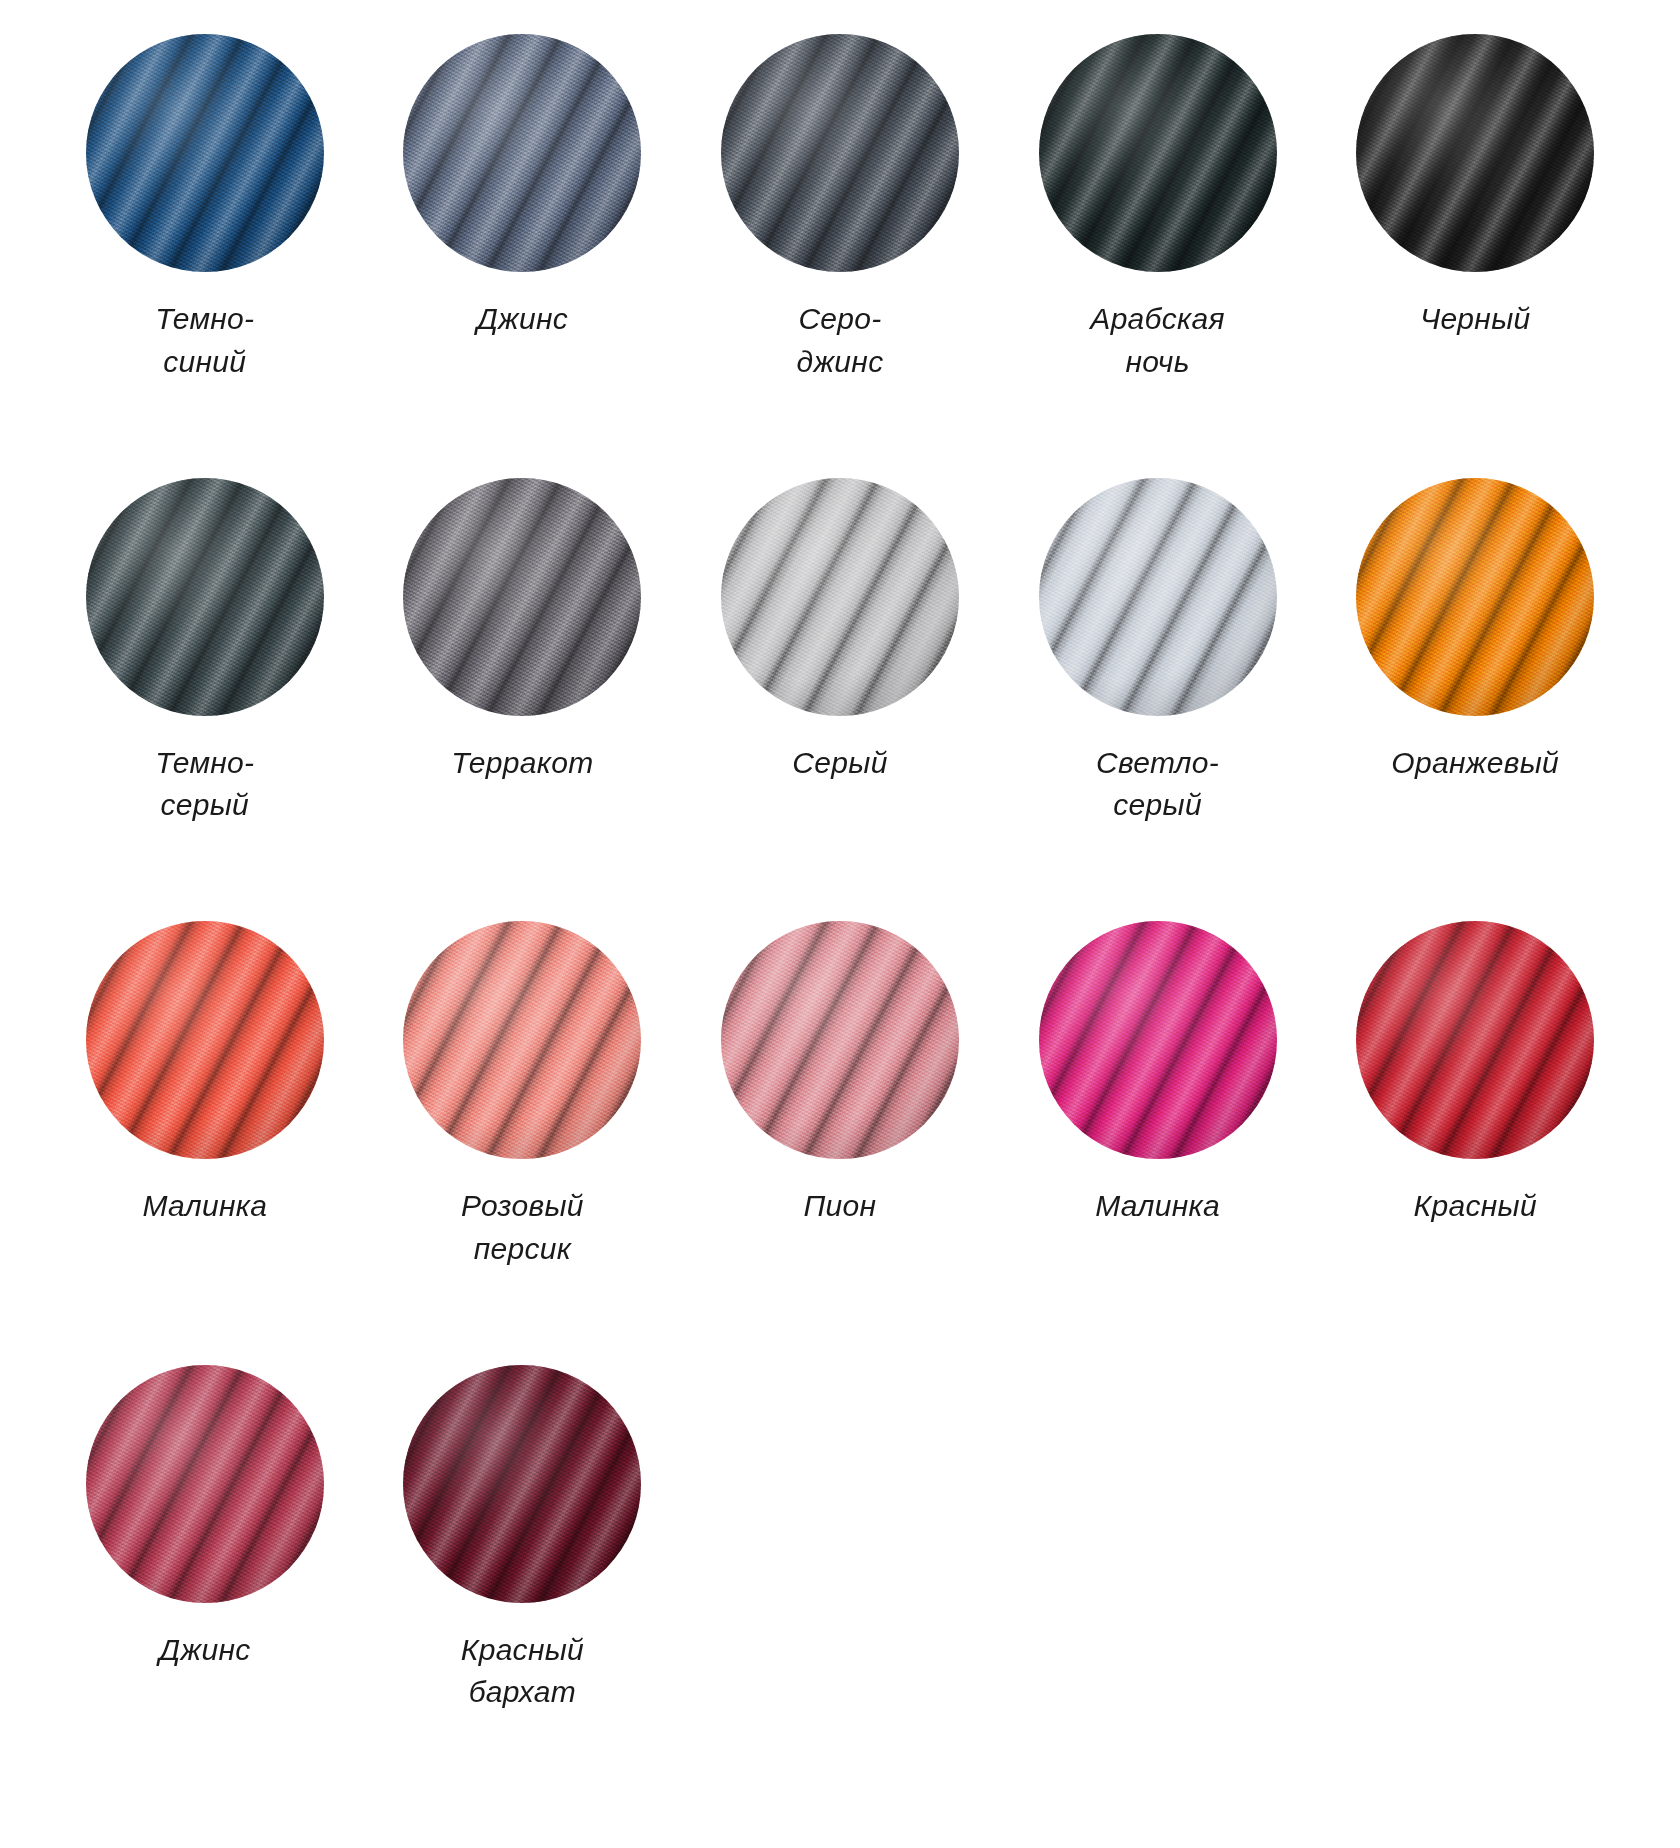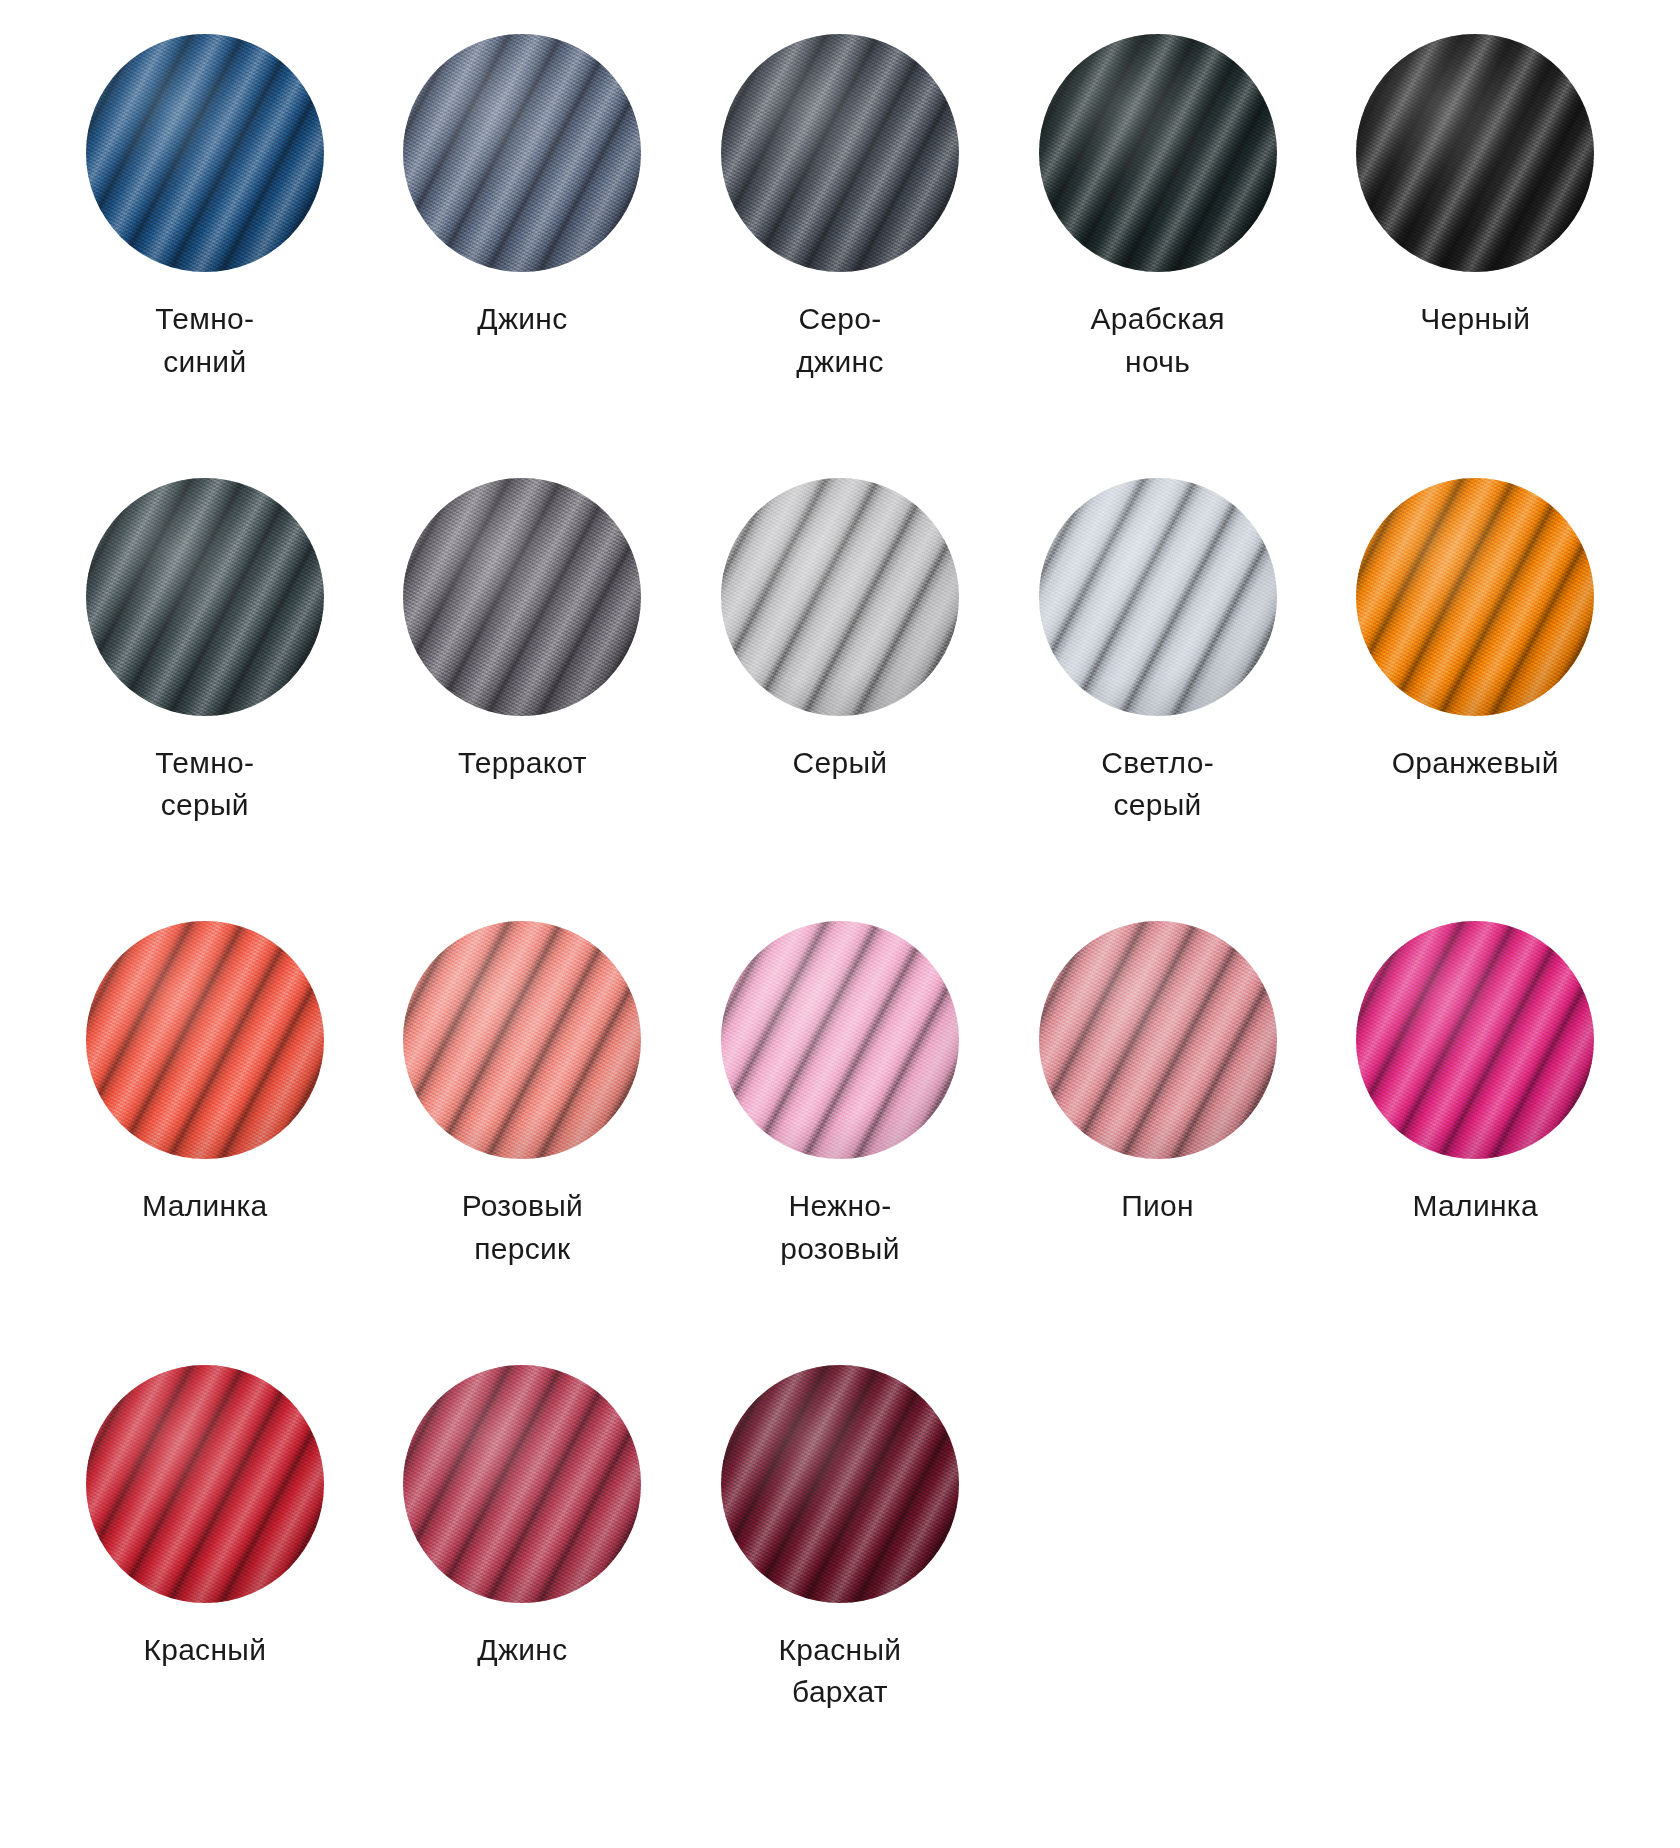--- a/index.html
+++ b/index.html
@@ -17,20 +17,21 @@
   }
 
   .palette-grid {
     display: grid;
     grid-template-columns: repeat(5, 1fr);
     grid-template-rows: repeat(4, 1fr);
     width: 1680px;
     height: 1848px;
     box-sizing: border-box;
     padding: 34px 46px 40px 46px;
+    font-style: italic;
   }
 
   .swatch-cell {
     display: flex;
     flex-direction: column;
     align-items: center;
     justify-content: flex-start;
     box-sizing: border-box;
   }
 
@@ -207,29 +208,20 @@
     <div class="swatch-cell">
       <div class="swatch-circle" style="background-color: rgb(239, 138, 128);">
         <div class="rope-strands"></div>
         <div class="rope-braid"></div>
         <div class="rope-shade"></div>
       </div>
       <div class="swatch-label">Розовый
 персик</div>
     </div>
     <div class="swatch-cell">
-      <div class="swatch-circle" style="background-color: rgb(242, 174, 205);">
-        <div class="rope-strands"></div>
-        <div class="rope-braid"></div>
-        <div class="rope-shade"></div>
-      </div>
-      <div class="swatch-label">Нежно-
-розовый</div>
-    </div>
-    <div class="swatch-cell">
       <div class="swatch-circle" style="background-color: rgb(221, 142, 150);">
         <div class="rope-strands"></div>
         <div class="rope-braid"></div>
         <div class="rope-shade"></div>
       </div>
       <div class="swatch-label">Пион</div>
     </div>
     <div class="swatch-cell">
       <div class="swatch-circle" style="background-color: rgb(224, 34, 126);">
         <div class="rope-strands"></div>

